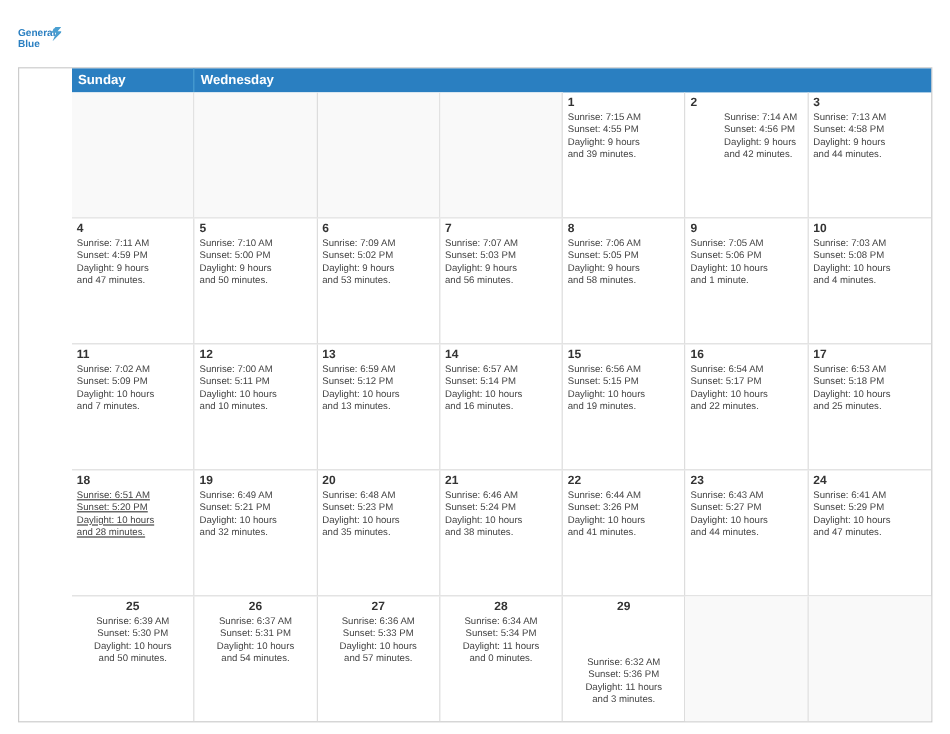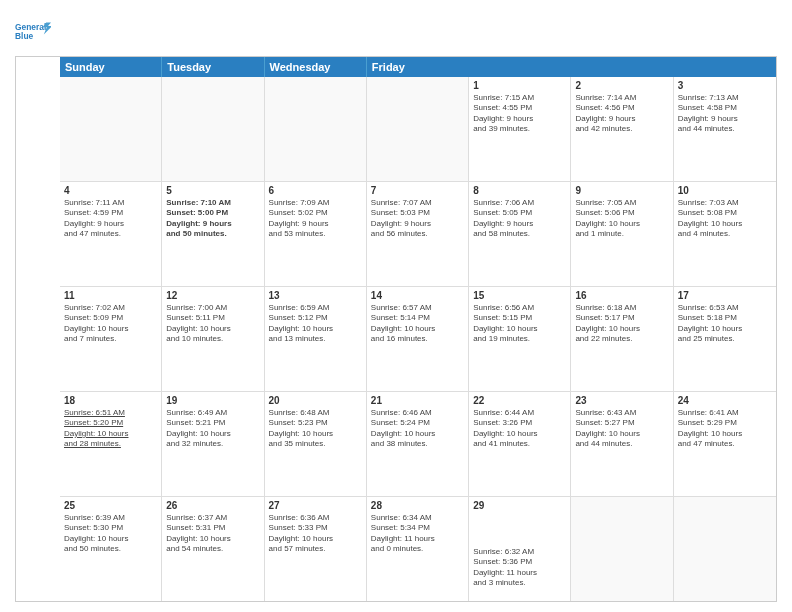--- a/index.html
+++ b/index.html
@@ -66,21 +66,21 @@
       flex: 1;
       display: flex;
       flex-direction: column;
     }
     .cal-row {
       display: grid;
       grid-template-columns: repeat(7, 1fr);
       flex: 1;
       border-bottom: 1px solid #ddd;
     }
-    .cal-row:last-child { border-bottom: none; }
+    .cal-row:last-child { border-bottom: none; text-align: center; }
     .cal-cell {
       border-right: 1px solid #ddd;
       padding: 3px 4px;
       font-size: 8.5px;
       color: #333;
       vertical-align: top;
       overflow: hidden;
     }
     .cal-cell:last-child { border-right: none; }
     .cal-cell.empty { background: #f9f9f9; }
@@ -111,40 +111,38 @@
 </div>
     <div class="title-block">
       <div class="month-title"></div>
       <div class="location"></div>
     </div>
   </div>
 
   <div class="calendar">
     <div class="cal-header">
     <div class="cal-header-cell">Sunday</div>
-        <div class="cal-header-cell">Tuesday</div>
         <div class="cal-header-cell">Wednesday</div>
-        <div class="cal-header-cell">Friday</div>
       </div>
     <div class="cal-body">
     <div class="cal-row">
           <div class="cal-cell empty"></div>
           <div class="cal-cell empty"></div>
           <div class="cal-cell empty"></div>
           <div class="cal-cell empty"></div>
           <div class="cal-cell">
             <span class="day-num">1</span>
             <div class="cell-detail" style="white-space: pre-line;">Sunrise: 7:15 AM
 Sunset: 4:55 PM
 Daylight: 9 hours
 and 39 minutes.</div>
           </div>
           <div class="cal-cell">
             <span class="day-num">2</span>
-            <div class="cell-detail" style="white-space: pre-line;">Sunrise: 7:14 AM
+            <div class="cell-detail" style="white-space: pre-line; margin-left: 28px;">Sunrise: 7:14 AM
 Sunset: 4:56 PM
 Daylight: 9 hours
 and 42 minutes.</div>
           </div>
           <div class="cal-cell">
             <span class="day-num">3</span>
             <div class="cell-detail" style="white-space: pre-line;">Sunrise: 7:13 AM
 Sunset: 4:58 PM
 Daylight: 9 hours
 and 44 minutes.</div>
@@ -153,21 +151,21 @@
         <div class="cal-row">
           <div class="cal-cell">
             <span class="day-num">4</span>
             <div class="cell-detail" style="white-space: pre-line;">Sunrise: 7:11 AM
 Sunset: 4:59 PM
 Daylight: 9 hours
 and 47 minutes.</div>
           </div>
           <div class="cal-cell">
             <span class="day-num">5</span>
-            <div class="cell-detail" style="white-space: pre-line; font-weight: bold;">Sunrise: 7:10 AM
+            <div class="cell-detail" style="white-space: pre-line;">Sunrise: 7:10 AM
 Sunset: 5:00 PM
 Daylight: 9 hours
 and 50 minutes.</div>
           </div>
           <div class="cal-cell">
             <span class="day-num">6</span>
             <div class="cell-detail" style="white-space: pre-line;">Sunrise: 7:09 AM
 Sunset: 5:02 PM
 Daylight: 9 hours
 and 53 minutes.</div>
@@ -232,21 +230,21 @@
           </div>
           <div class="cal-cell">
             <span class="day-num">15</span>
             <div class="cell-detail" style="white-space: pre-line;">Sunrise: 6:56 AM
 Sunset: 5:15 PM
 Daylight: 10 hours
 and 19 minutes.</div>
           </div>
           <div class="cal-cell">
             <span class="day-num">16</span>
-            <div class="cell-detail" style="white-space: pre-line;">Sunrise: 6:18 AM
+            <div class="cell-detail" style="white-space: pre-line;">Sunrise: 6:54 AM
 Sunset: 5:17 PM
 Daylight: 10 hours
 and 22 minutes.</div>
           </div>
           <div class="cal-cell">
             <span class="day-num">17</span>
             <div class="cell-detail" style="white-space: pre-line;">Sunrise: 6:53 AM
 Sunset: 5:18 PM
 Daylight: 10 hours
 and 25 minutes.</div>

